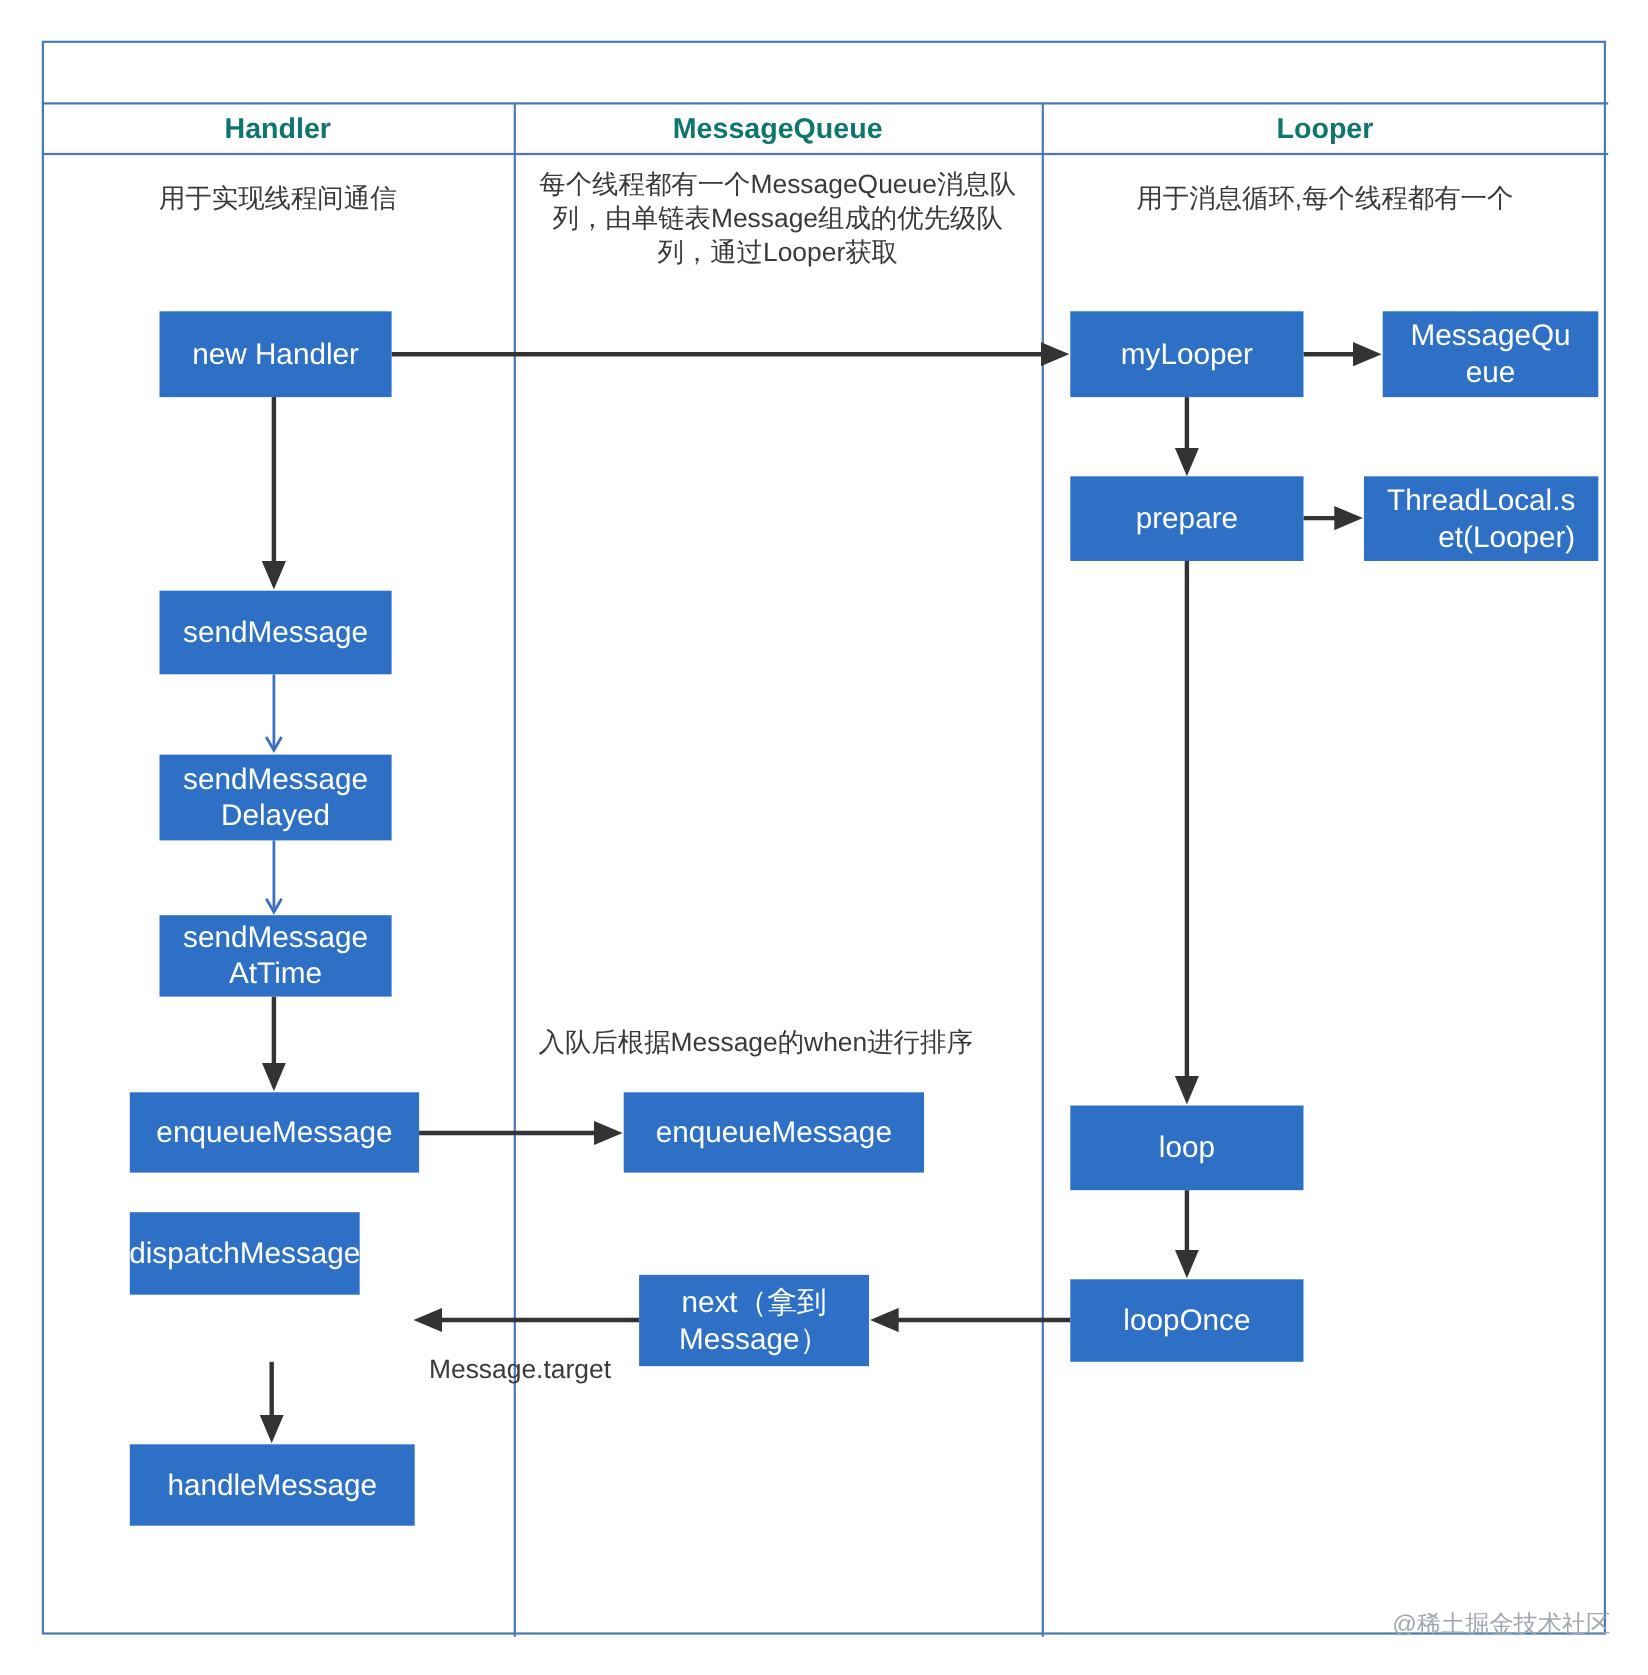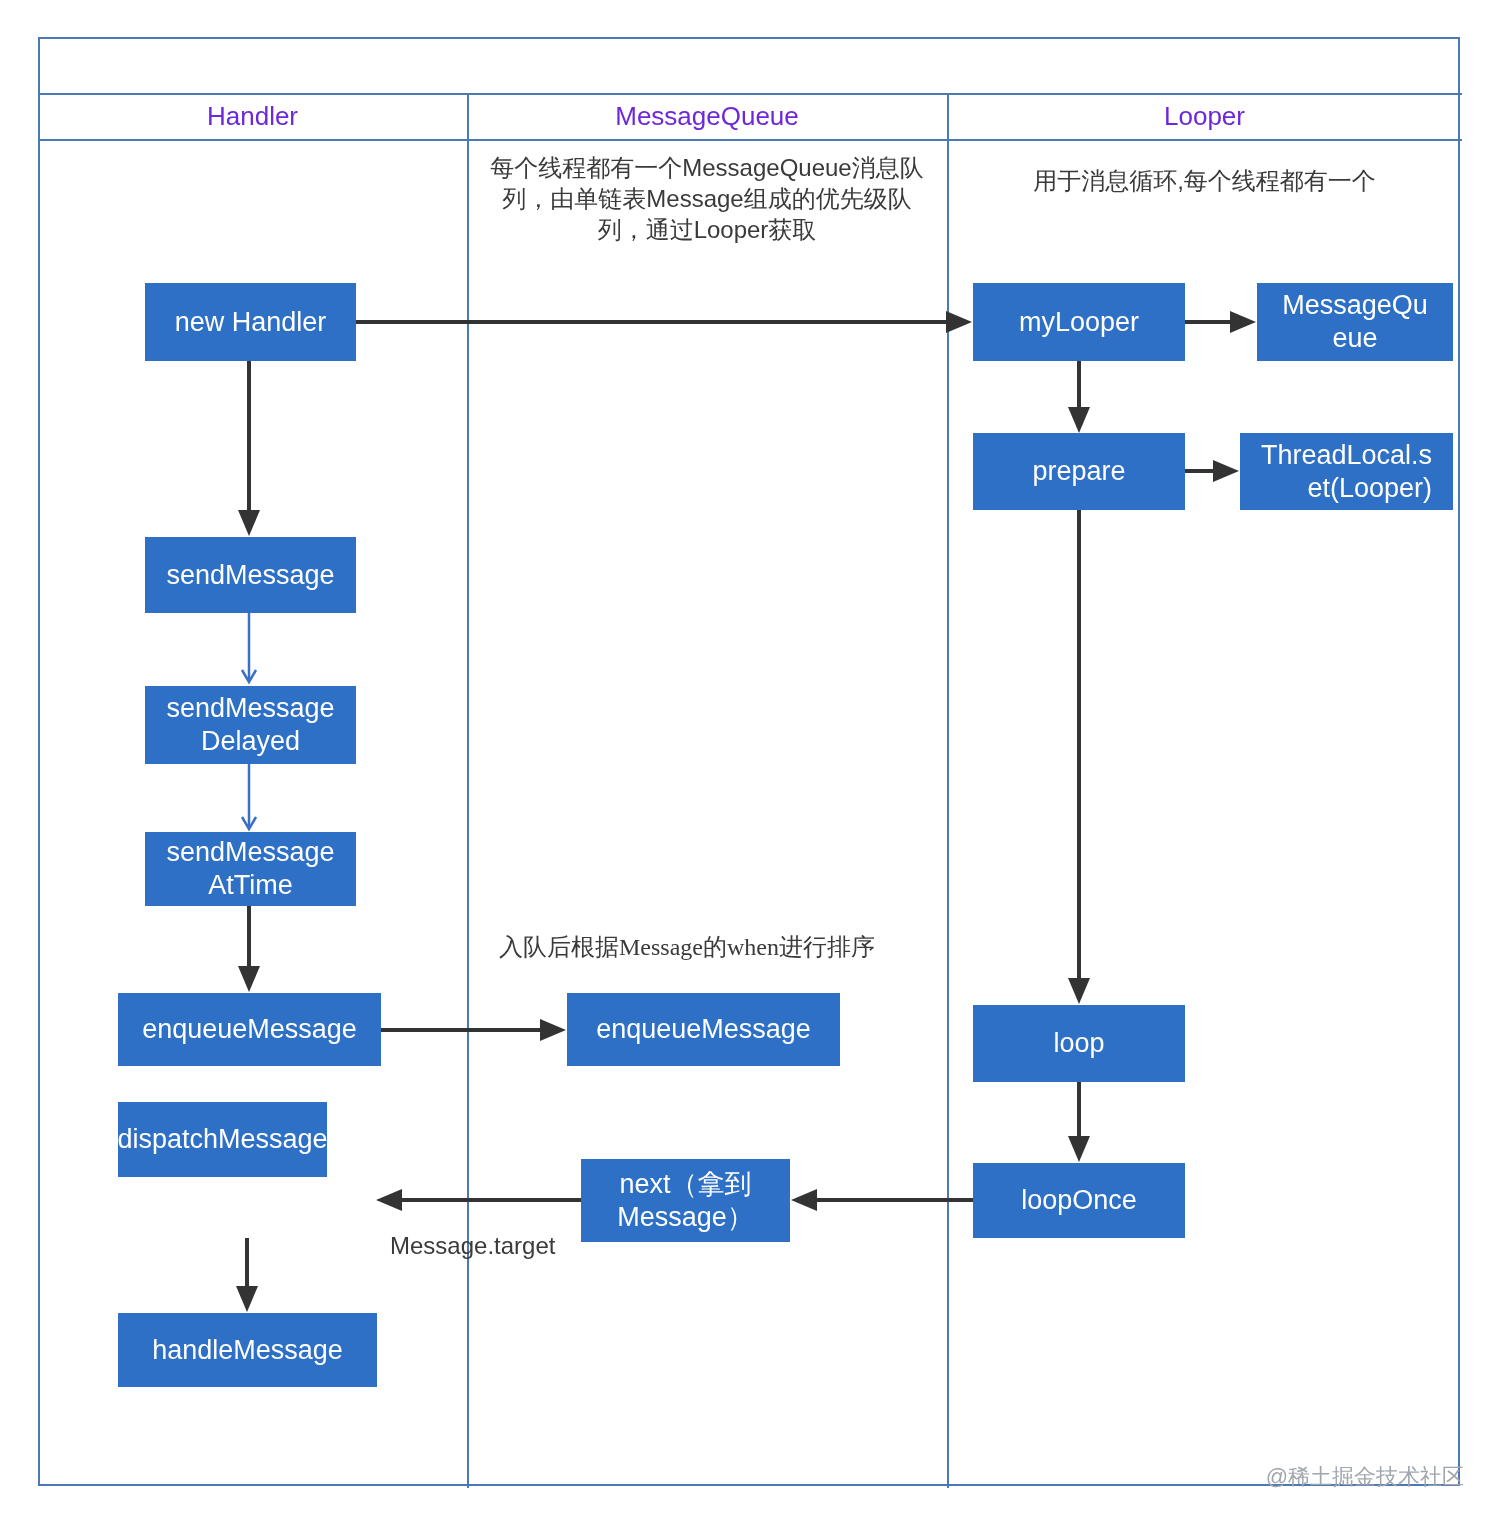--- a/index.html
+++ b/index.html
@@ -10,31 +10,31 @@
   
   .frame{position:absolute;left:38px;top:37px;width:1422px;height:1449px;border:2px solid #4a79b5;z-index:1;box-sizing:border-box;}
   .hline{position:absolute;left:38px;width:1424px;height:2px;background:#4a79b5;z-index:1;}
   .vline{position:absolute;top:93px;width:2px;height:1395px;background:#4a79b5;z-index:1;}
   .hline.l1{top:93px;}
   .hline.l2{top:139px;}
   .vline.v1{left:467px;}
   .vline.v2{left:947px;}
   
   .colhead{position:absolute;top:93px;height:46px;display:flex;align-items:center;justify-content:center;
-    color:#6d28d9;font-size:26px;font-weight:normal;z-index:2;}
+    color:#0f766e;font-size:26px;font-weight:bold;z-index:2;}
   .ch1{left:38px;width:429px;}
   .ch2{left:467px;width:480px;}
   .ch3{left:947px;width:515px;}
   
   .desc,.note{position:absolute;color:#3a3a3a;font-size:24px;line-height:31px;text-align:center;
     white-space:pre-line;z-index:2;}
   .desc.d1{left:38px;width:429px;top:165px;}
   .desc.d2{left:467px;width:480px;top:152px;}
   .desc.d3{left:947px;width:515px;top:165px;}
-  .note.n1{left:467px;width:440px;top:932px;font-family:Liberation Serif, serif;}
+  .note.n1{left:467px;width:440px;top:932px;}
   .note.n2{left:467px;width:450px;top:1112px;}
   .note.n3{left:390px;width:200px;top:1230px;text-align:left;}
   
   .node{position:absolute;background:#2e70c5;color:#ffffff;display:flex;align-items:center;justify-content:center;
     text-align:center;font-size:27px;line-height:1.22;white-space:pre-line;z-index:3;}
   
   svg.arrows{position:absolute;left:0;top:0;z-index:2;}
   .kb{stroke:#333333;stroke-width:4;}
   .bb{stroke:#3a70c4;stroke-width:2.5;}
   
@@ -48,20 +48,21 @@
   <div class="frame"></div>
   <div class="hline l1"></div>
   <div class="hline l2"></div>
   <div class="vline v1"></div>
   <div class="vline v2"></div>
 
   <div class="colhead ch1">Handler</div>
   <div class="colhead ch2">MessageQueue</div>
   <div class="colhead ch3">Looper</div>
 
+  <div class="desc d1">用于实现线程间通信</div>
   <div class="desc d3">用于消息循环,每个线程都有一个</div>
   <div class="desc d2">每个线程都有一个MessageQueue消息队
 列，由单链表Message组成的优先级队
 列，通过Looper获取</div>
 
   <svg class="arrows" width="1498" height="1523" viewBox="0 0 1498 1523">
     <defs>
       <marker id="ah" markerUnits="userSpaceOnUse" markerWidth="26" markerHeight="22" refX="20" refY="11" orient="auto">
         <path d="M0,0 L26,11 L0,22 Z" fill="#333333"></path>
       </marker>

